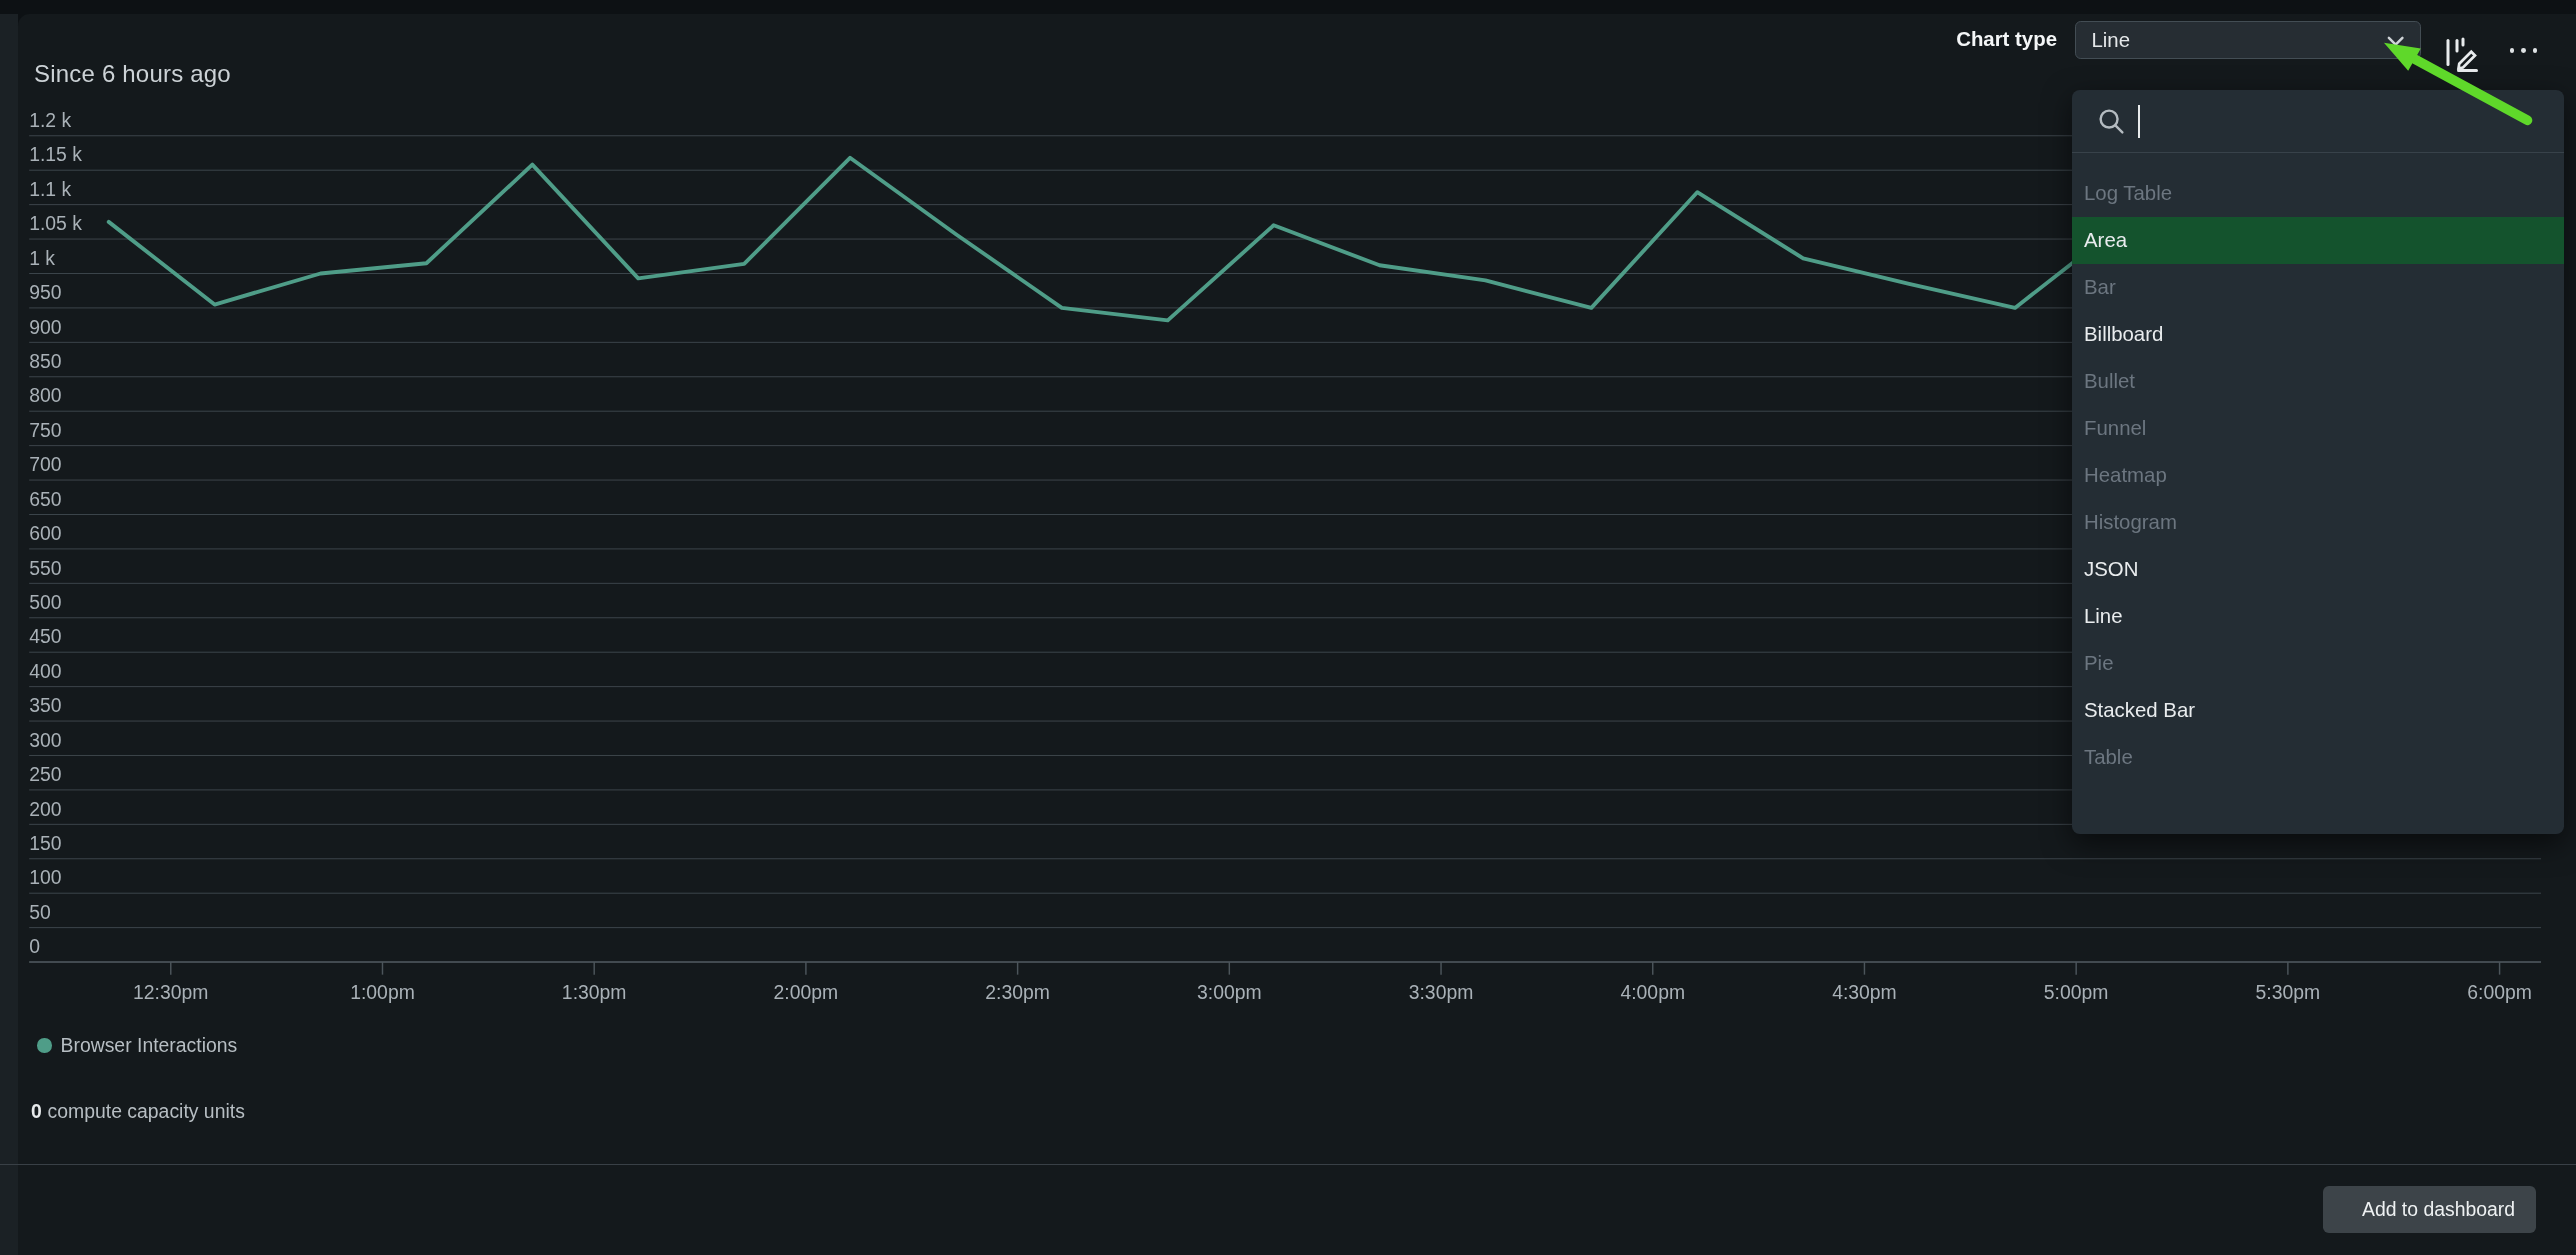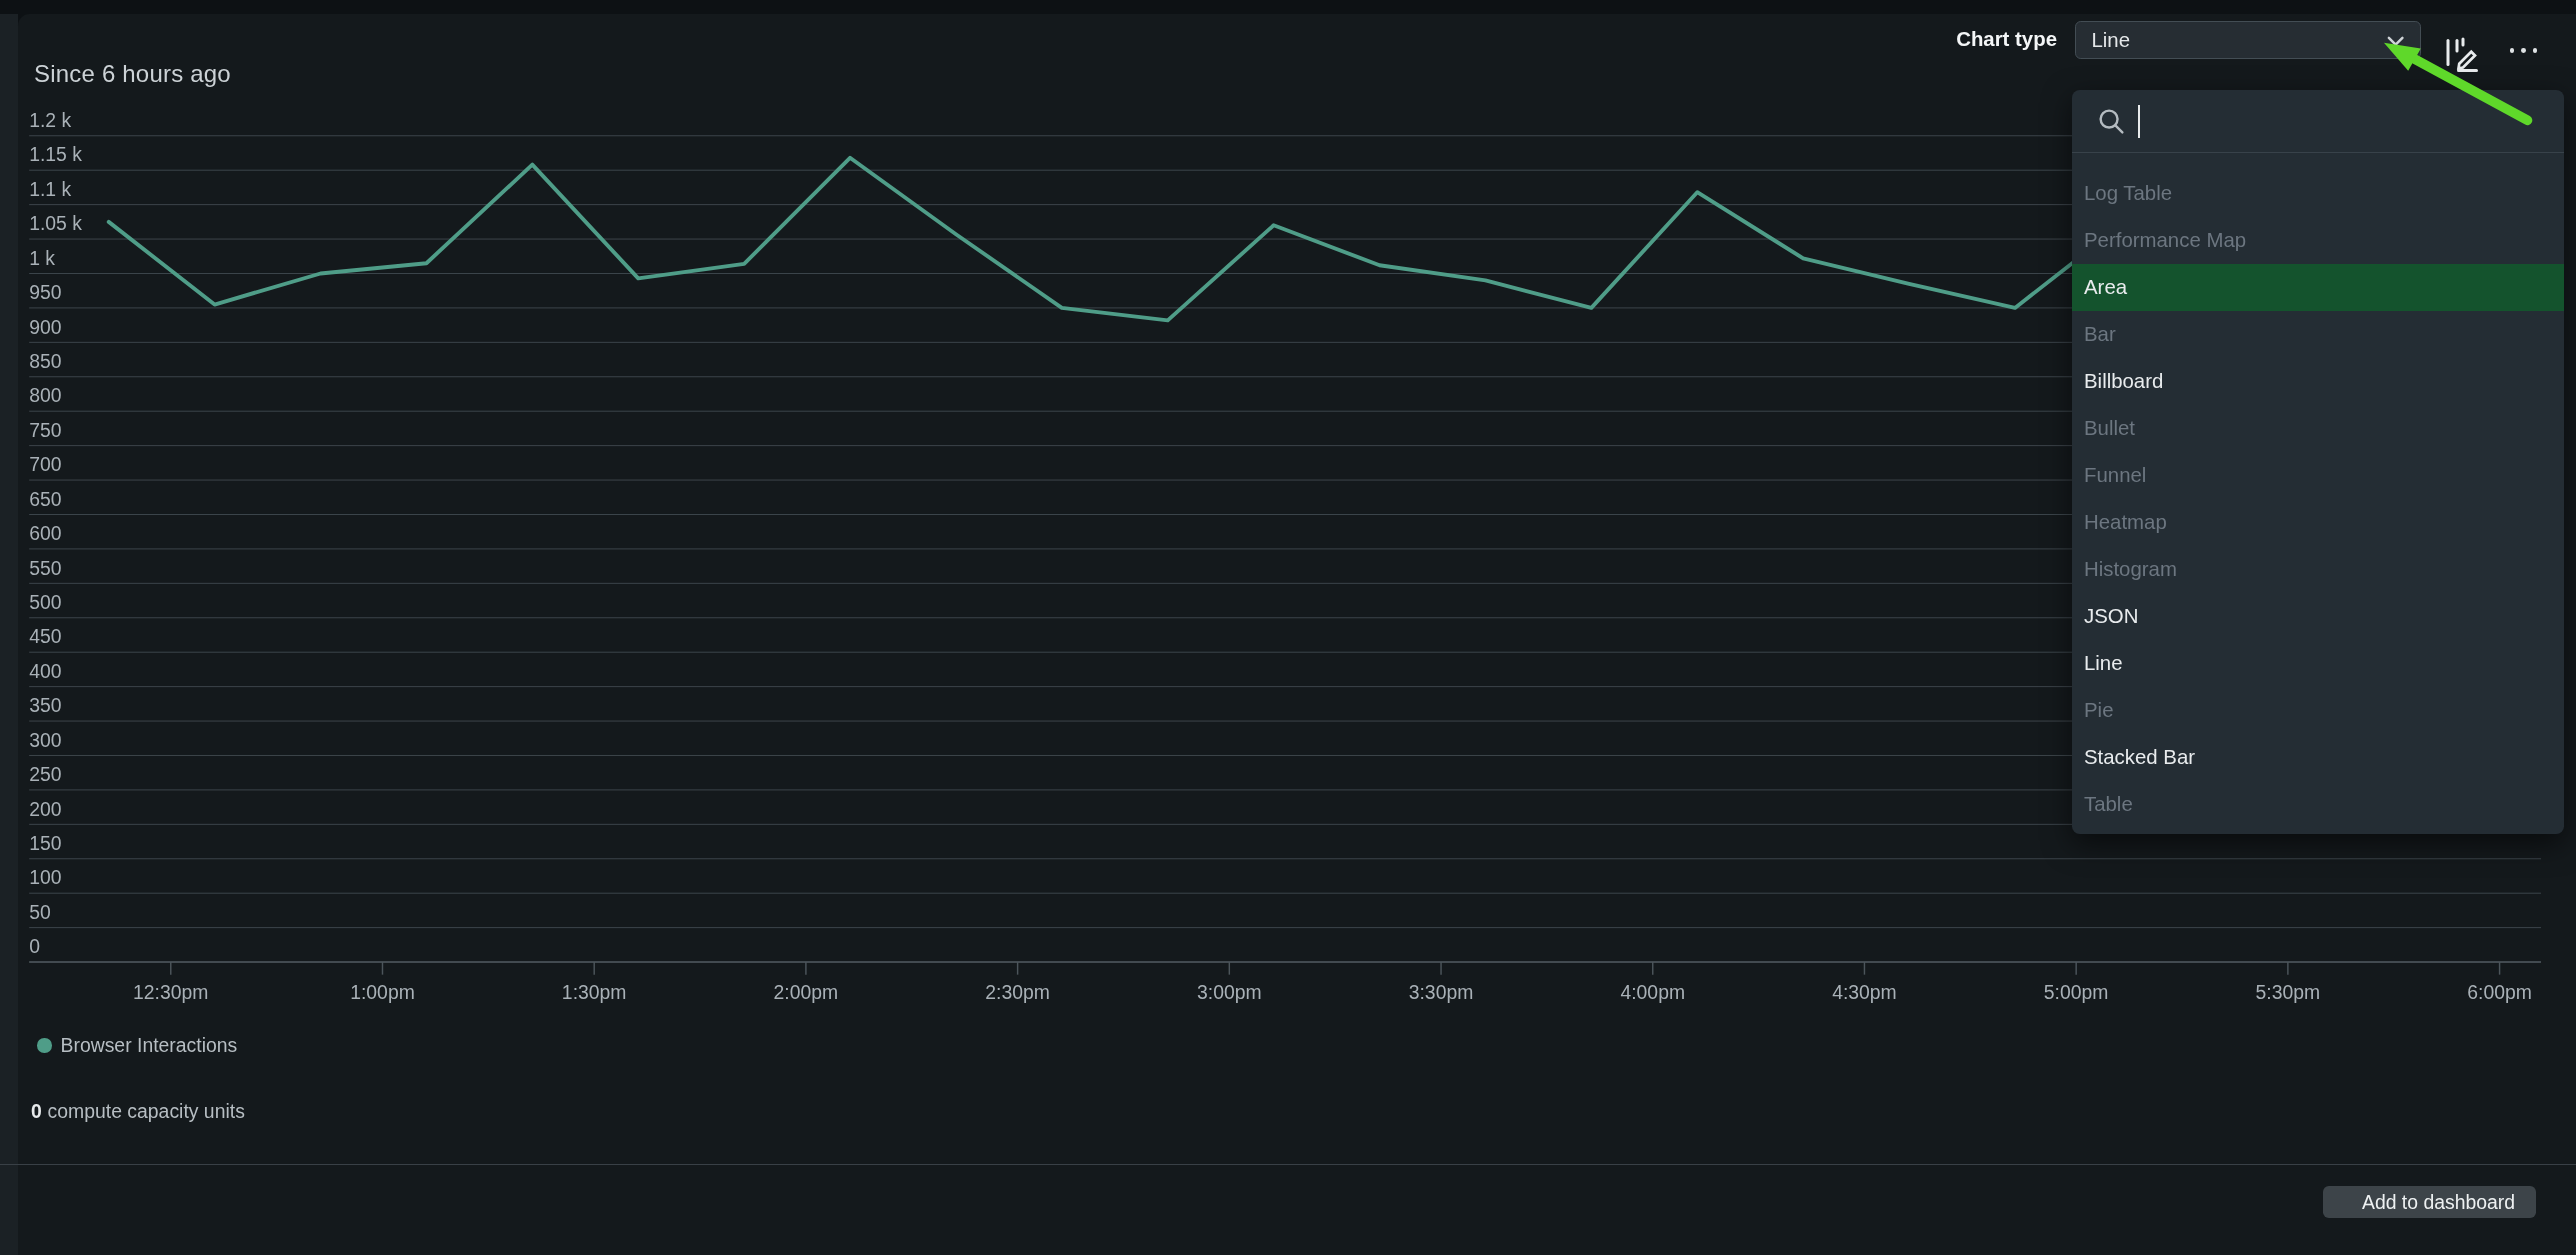--- a/index.html
+++ b/index.html
@@ -8,21 +8,21 @@
   .left-strip{position:absolute;left:0;top:13.6px;width:17.5px;height:1241px;background:#1b2125;}
   .card{position:absolute;left:17.5px;top:13.6px;right:0;bottom:0;background:#14191c;border-top-left-radius:11.6px;}
   .card-title{position:absolute;left:34px;top:60px;font-size:24px;color:#ccd2d6;letter-spacing:0.2px;}
   #chart-svg{position:absolute;left:0;top:0;}
   .legend-row{position:absolute;left:37px;top:1032px;height:27px;display:flex;align-items:center;gap:9px;}
   .legend-dot{width:14.5px;height:14.5px;border-radius:50%;}
   .legend-label{font-size:19.4px;color:#b7bec3;}
   .usage-row{position:absolute;left:31px;top:1100px;font-size:19.4px;color:#b7bec3;}
   .usage-row b{color:#e6e9eb;font-weight:bold;margin-right:5.8px;}
   .separator{position:absolute;left:0;top:1164px;width:2576px;height:1px;background:#394046;}
-  .add-btn{position:absolute;left:2323px;top:1186px;width:213px;height:32px;background:#3d4449;border:none;
+  .add-btn{position:absolute;left:2323px;top:1186px;width:213px;height:47px;background:#3d4449;border:none;
     border-radius:5.8px;color:#eef1f2;font-size:19.4px;font-family:"Liberation Sans",sans-serif;cursor:pointer;padding-left:24px;}
   
   .chart-type-label{position:absolute;left:1891px;top:28px;width:166px;text-align:right;font-size:20.4px;
     font-weight:bold;color:#f4f6f7;}
   .type-select{position:absolute;left:2075px;top:21.3px;width:346px;height:38px;background:#262d33;
     border:1px solid #434d54;border-radius:5.8px;box-sizing:border-box;display:flex;align-items:center;
     justify-content:space-between;padding:0 13.6px 0 15.5px;cursor:pointer;}
   .type-select .val{font-size:20.4px;color:#e4e7e9;}
   .icon-btn{position:absolute;background:none;border:none;padding:0;cursor:pointer;}
   .edit-chart{left:2442px;top:33px;width:39px;height:39px;}
@@ -173,21 +173,20 @@
   <div class="panel">
     <div class="search-row">
       <svg width="29" height="29" viewBox="0 0 24 24">
         <circle cx="10" cy="10" r="7" fill="none" stroke="#b4bbc0" stroke-width="2"></circle>
         <line x1="15.2" y1="15.2" x2="21" y2="21" stroke="#b4bbc0" stroke-width="2" stroke-linecap="round"></line>
       </svg>
       <div class="caret"></div>
     </div>
     <div class="menu" id="menu">
         <div class="menu-item disabled">Log Table</div>
-        <div class="menu-item disabled">Performance Map</div>
         <div class="menu-item highlighted">Area</div>
         <div class="menu-item disabled">Bar</div>
         <div class="menu-item">Billboard</div>
         <div class="menu-item disabled">Bullet</div>
         <div class="menu-item disabled">Funnel</div>
         <div class="menu-item disabled">Heatmap</div>
         <div class="menu-item disabled">Histogram</div>
         <div class="menu-item">JSON</div>
         <div class="menu-item">Line</div>
         <div class="menu-item disabled">Pie</div>

